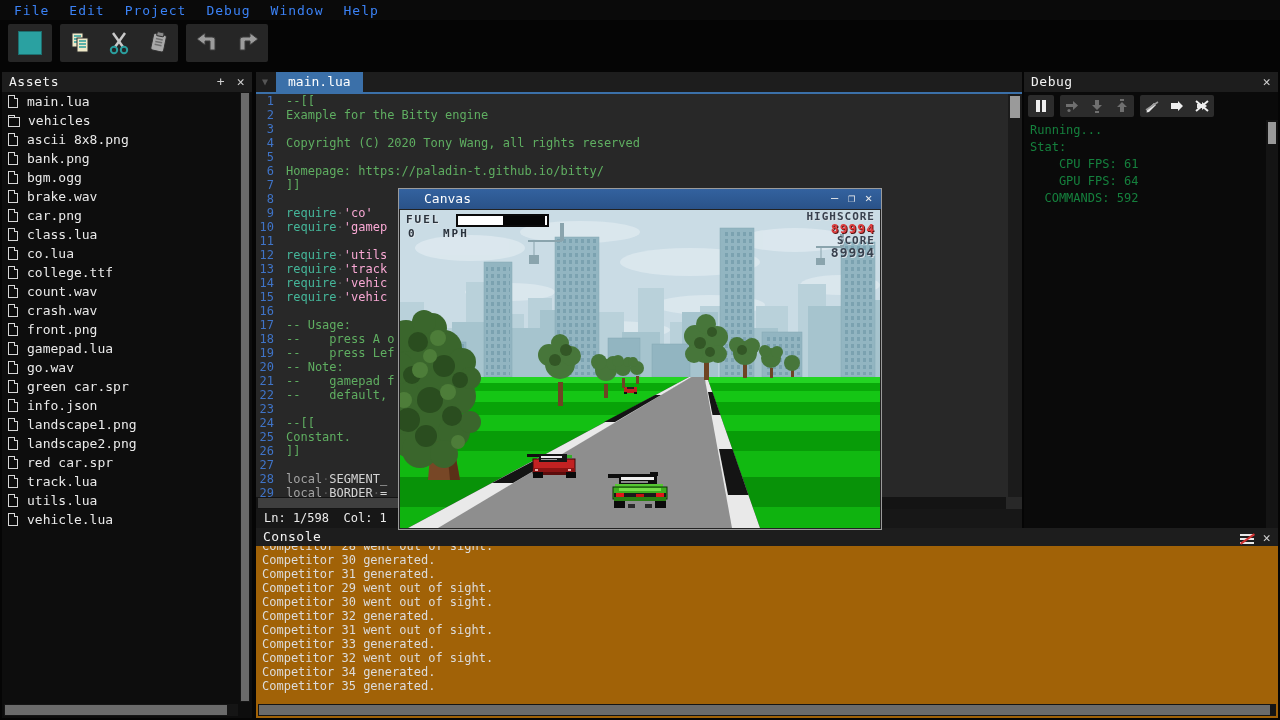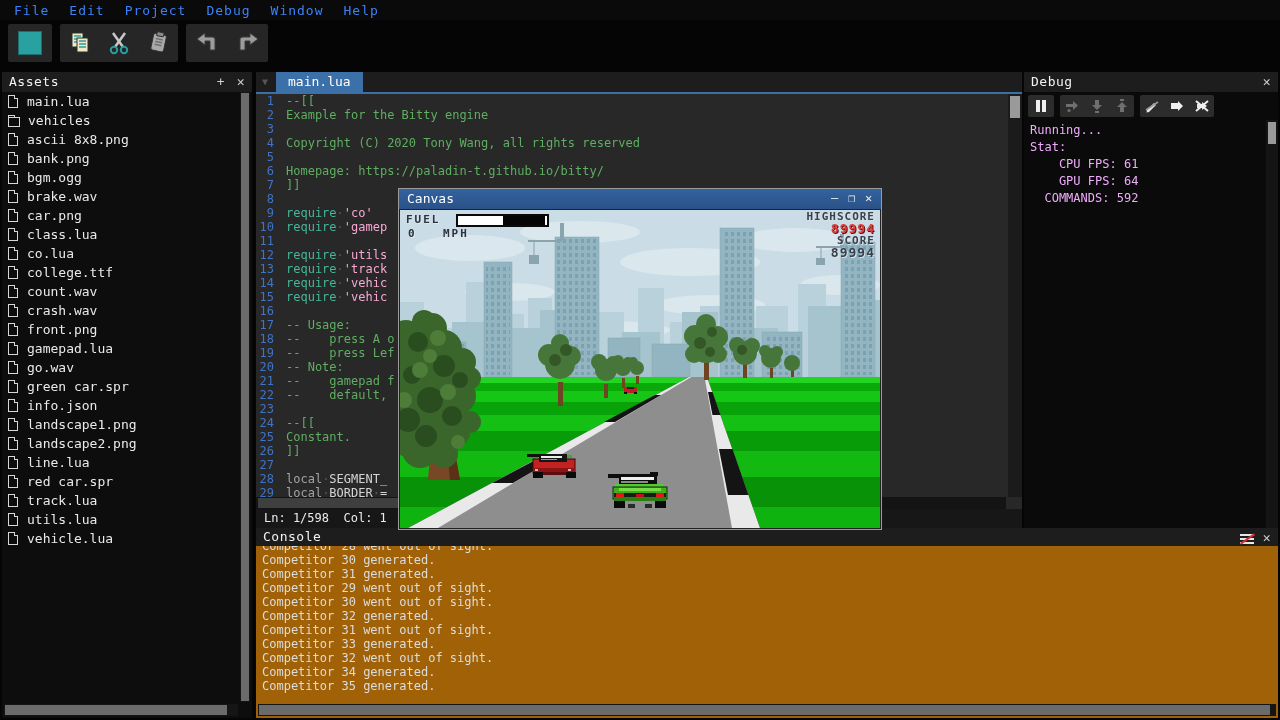--- a/index.html
+++ b/index.html
@@ -54,41 +54,41 @@
   .ed-hscroll { position:absolute; left:0; right:16px; bottom:19px; height:12px; background:#141414; }
   .ed-hscroll .thumb { position:absolute; top:1px; bottom:1px; left:2px; width:320px; background:#3f3f3f; }
   .statusbar { position:absolute; left:0; right:0; bottom:0; height:19px; background:#171717; font-size:12px; line-height:19px; padding-left:8px; color:#ececec; white-space:pre; }
 
   
   .debug { position:absolute; left:1024px; top:72px; width:254px; height:456px; background:#0a0a0a; }
   .dbg-toolbar { position:absolute; left:0; top:22px; right:0; height:24px; }
   .dgroup { position:absolute; top:1px; height:22px; background:#2c2c2c; border-radius:2px; display:flex; align-items:center; justify-content:space-around; }
   .dg1 { left:4px; width:26px; } .dg2 { left:36px; width:74px; } .dg3 { left:116px; width:74px; }
   .dbtn { width:22px; height:20px; display:flex; align-items:center; justify-content:center; }
-  .dbg-body { position:absolute; left:0; top:48px; right:14px; bottom:0; font-size:12px; line-height:17px; color:#f0abfc; padding:2px 0 0 6px; }
+  .dbg-body { position:absolute; left:0; top:48px; right:14px; bottom:0; font-size:12px; line-height:17px; color:#15803d; padding:2px 0 0 6px; }
   .dbg-line { white-space:pre; }
   .dbg-vscroll { position:absolute; right:0; top:48px; width:12px; bottom:0; background:#141414; }
   .dbg-vscroll .thumb { position:absolute; left:2px; right:2px; top:2px; height:22px; background:#9a9a9a; }
 
   
   .console { position:absolute; left:256px; top:528px; width:1022px; height:190px; background:#a16207; }
   .console .ptitle { height:18px; line-height:18px; }
   .con-body { position:absolute; left:0; top:18px; right:4px; bottom:15px; overflow:hidden; font-size:12px; line-height:14px; padding-left:6px; color:#dcdcdc; }
   .con-line { white-space:pre; }
   .con-line:first-child { margin-top:-7px; }
   .con-hscroll { position:absolute; left:2px; right:2px; bottom:2px; height:12px; background:#151515; }
   .con-hscroll .thumb { position:absolute; top:1px; bottom:1px; left:1px; right:6px; background:#6b6b6b; }
   .clear-ico { position:relative; width:14px; height:12px; display:inline-block; }
   .clear-ico i { position:absolute; left:0; right:0; height:2px; background:#e8e8e8; }
   .clear-ico i:nth-child(1){top:1px} .clear-ico i:nth-child(2){top:5px} .clear-ico i:nth-child(3){top:9px}
   .clear-ico::after { content:""; position:absolute; left:-1px; top:5px; width:17px; height:2px; background:#d03030; transform:rotate(-35deg); }
 
   
   .canvaswin { position:absolute; left:398px; top:188px; width:484px; height:342px; background:#222; border:1px solid #9b9b9b; z-index:10; }
-  .cw-title { position:absolute; left:0; top:0; right:0; height:20px; background:linear-gradient(#33629f,#2a5288); color:#fff; font-size:13px; line-height:20px; padding-left:8px; }
+  .cw-title { position:absolute; left:0; top:0; right:0; height:20px; background:linear-gradient(#33629f,#2a5288); color:#fff; font-size:13px; line-height:20px; padding-left:25px; }
   .cw-btns { position:absolute; right:4px; top:0; height:20px; display:flex; }
   .cw-btn { width:17px; text-align:center; color:#eee; font-size:12px; line-height:19px; }
   .game { position:absolute; left:1px; top:21px; width:480px; height:318px; background:#cadce5; overflow:hidden; }
   .game svg { position:absolute; left:0; top:0; }
 
   
   .hud { position:absolute; left:0; top:0; width:480px; height:318px; pointer-events:none; }
   .hud-fuel-label { position:absolute; left:6px; top:3px; font-size:11px; font-weight:bold; letter-spacing:2px; color:#2b333d; text-shadow:1px 1px 0 #dfe7ec; }
   .hud-bar { position:absolute; left:56px; top:4px; width:93px; height:13px; border:2px solid #0a0a0a; background:#fff; }
   .hud-bar .fill { position:absolute; right:2px; top:0; bottom:0; background:#050505; }
@@ -189,21 +189,20 @@
         <div class="asset-item"><span class="ico-file"></span><span>college.ttf</span></div>
         <div class="asset-item"><span class="ico-file"></span><span>count.wav</span></div>
         <div class="asset-item"><span class="ico-file"></span><span>crash.wav</span></div>
         <div class="asset-item"><span class="ico-file"></span><span>front.png</span></div>
         <div class="asset-item"><span class="ico-file"></span><span>gamepad.lua</span></div>
         <div class="asset-item"><span class="ico-file"></span><span>go.wav</span></div>
         <div class="asset-item"><span class="ico-file"></span><span>green car.spr</span></div>
         <div class="asset-item"><span class="ico-file"></span><span>info.json</span></div>
         <div class="asset-item"><span class="ico-file"></span><span>landscape1.png</span></div>
         <div class="asset-item"><span class="ico-file"></span><span>landscape2.png</span></div>
-        <div class="asset-item"><span class="ico-file"></span><span>line.lua</span></div>
         <div class="asset-item"><span class="ico-file"></span><span>red car.spr</span></div>
         <div class="asset-item"><span class="ico-file"></span><span>track.lua</span></div>
         <div class="asset-item"><span class="ico-file"></span><span>utils.lua</span></div>
         <div class="asset-item"><span class="ico-file"></span><span>vehicle.lua</span></div>
       </div>
     <div class="vscroll">
         <div class="thumb" style="top:1px;bottom:1px;"></div>
       </div>
     <div class="hscroll">
         <div class="thumb" style="left:1px;width:222px;"></div>

